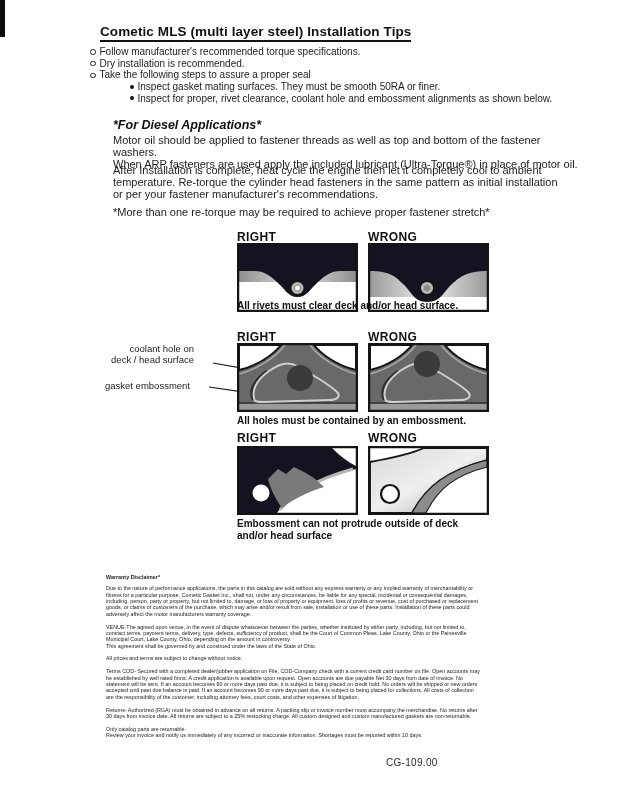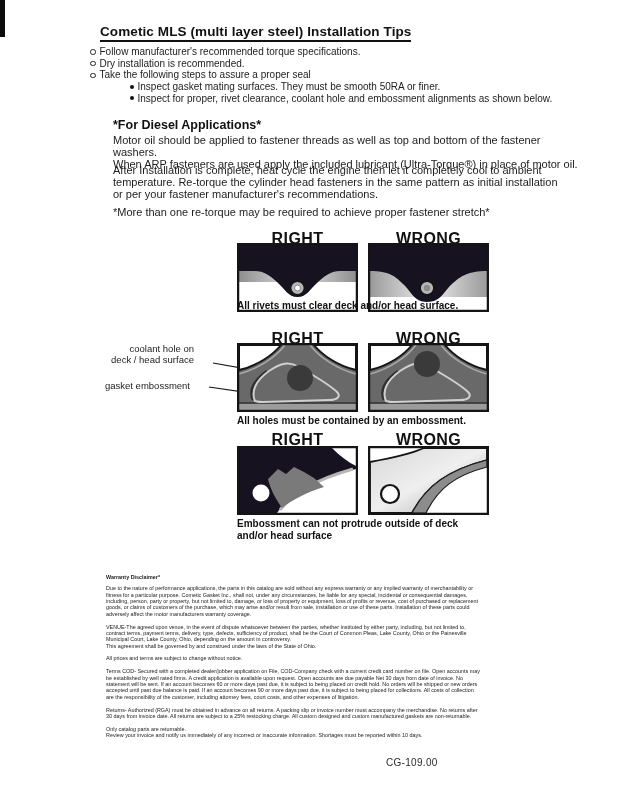--- a/index.html
+++ b/index.html
@@ -14,27 +14,27 @@
     left:100px;top:24px;font-size:13.5px;font-weight:bold;color:#111;
     border-bottom:2px solid #111;padding-bottom:1px;letter-spacing:.1px;
   }
 
   .bullets{left:90px;top:46px;font-size:10px;line-height:11.7px;color:#1c1c1c;}
   .b-row{display:flex;align-items:flex-start;white-space:nowrap;}
   .b-row.lvl2{margin-left:40px;}
   .glyph-o{flex:0 0 auto;width:3.5px;height:3.5px;border:1px solid #222;border-radius:50%;margin:3.2px 4px 0 0;}
   .glyph-f{flex:0 0 auto;width:4px;height:4px;background:#111;border-radius:50%;margin:3.4px 3.5px 0 0;}
 
-  .h2{left:113px;top:118px;font-size:12.5px;font-weight:bold;color:#111;}
+  .h2{left:113px;top:118px;font-size:12.5px;font-weight:bold;color:#111;font-style:italic;}
   .body-p{left:113px;width:470px;font-size:11px;line-height:12.1px;color:#1c1c1c;white-space:pre-line;}
   .p1{top:134px;}
   .p2{top:164px;}
   .pnote{top:206px;}
 
-  .dg-label{width:121px;text-align:center;font-size:16px;font-weight:bold;letter-spacing:.4px;color:#111;}
+  .dg-label{width:121px;font-size:12px;font-weight:bold;letter-spacing:.4px;color:#111;}
   .dg-caption{font-size:10px;font-weight:bold;color:#111;white-space:pre-line;line-height:11.5px;}
   .panel{width:121px;height:69px;display:block;}
 
   .ann{font-size:9.5px;color:#1c1c1c;text-align:right;white-space:pre-line;line-height:11px;}
   .ann1{right:406px;top:343px;}
   .ann2{right:410px;top:380px;}
   .leader{left:0;top:330px;pointer-events:none;}
 
   .legal{left:106px;top:574px;width:460px;font-size:5.4px;line-height:6.35px;color:#222;}
   .legal .lh{font-weight:bold;margin:0 0 5px 0;}

